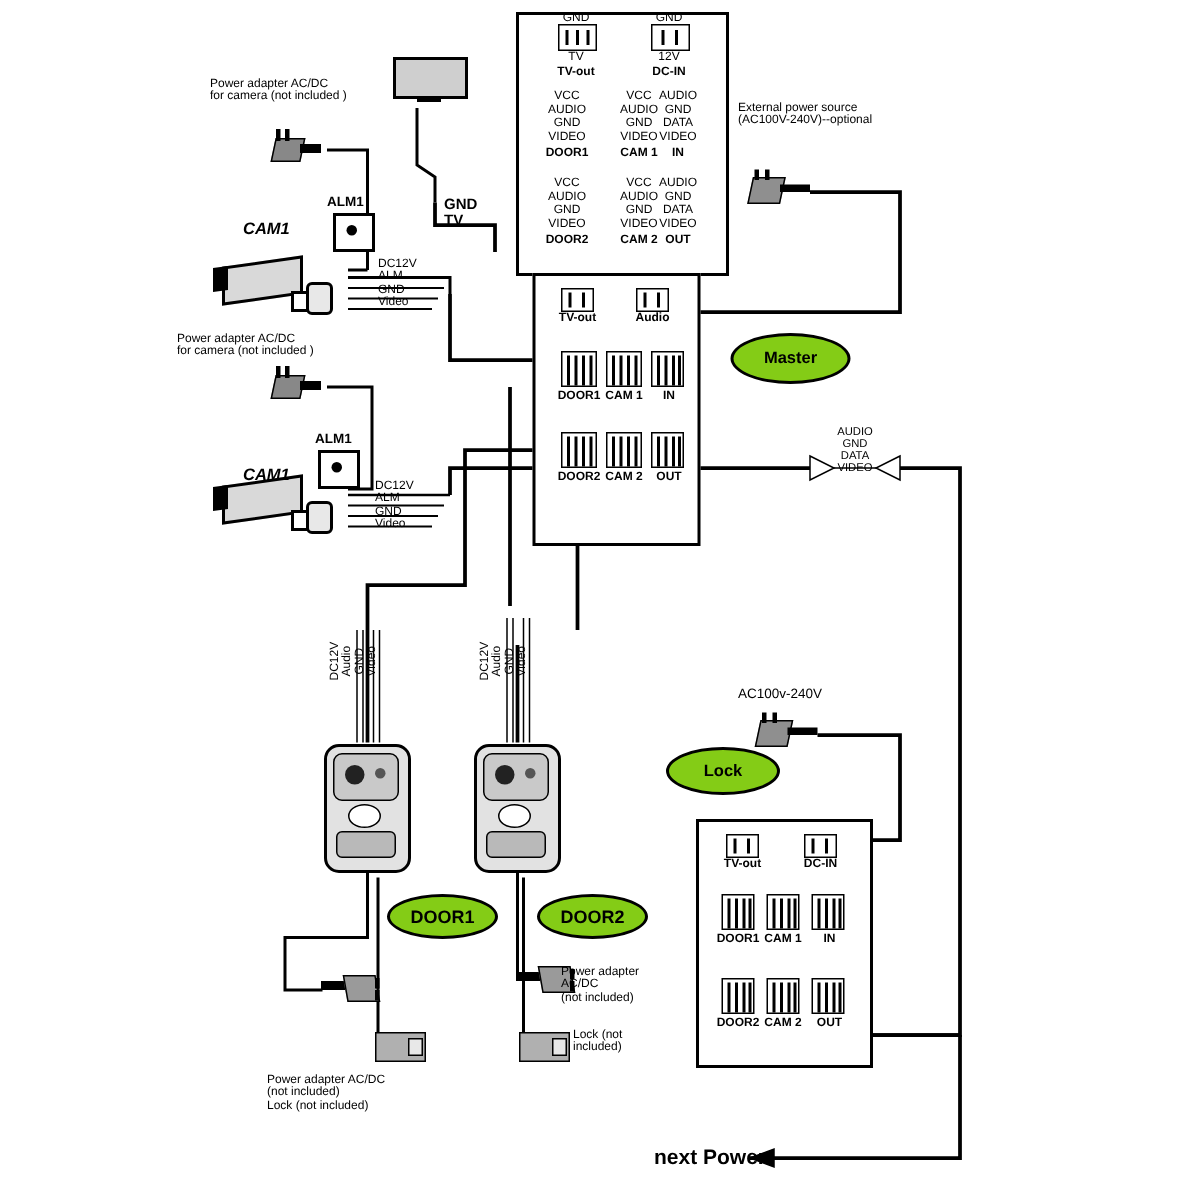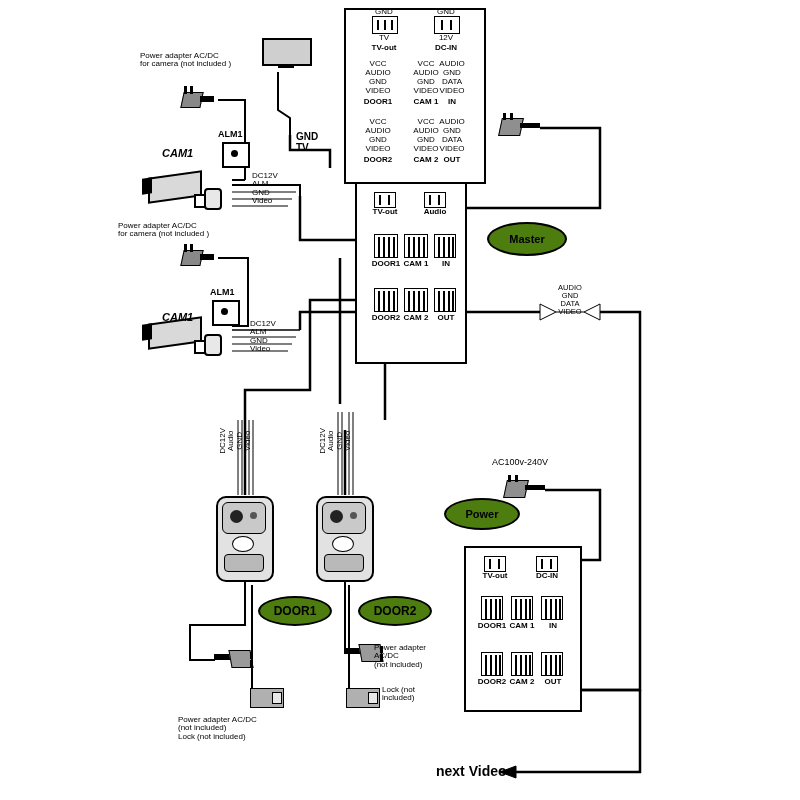--- a/index.html
+++ b/index.html
@@ -10,21 +10,21 @@
   .lbl.b{font-weight:bold;}
   .lbl.c{text-align:center;}
   .mid{font-size:11px;font-weight:bold;}
   
   .panel{position:absolute;border:2px solid #000;background:#fff;}
   .termbox{position:absolute;border:1.5px solid #000;background:#fff;}
   .pin{position:absolute;background:#000;}
   
   .conn{position:absolute;border:1.5px solid #000;background:#fff;box-sizing:border-box;}
   .conn i{position:absolute;top:2px;width:2px;background:#000;display:block;}
-  .ellipse{position:absolute;border:2px solid #000;border-radius:50%;background:#4d7c0f;display:flex;align-items:center;justify-content:center;font-weight:bold;}
+  .ellipse{position:absolute;border:2px solid #000;border-radius:50%;background:#84cc16;display:flex;align-items:center;justify-content:center;font-weight:bold;}
   .dot{position:absolute;border-radius:50%;background:#000;}
   svg{position:absolute;left:0;top:0;overflow:visible;}
 </style>
 </head>
 <body>
 
 <div id="stage">
 
   <svg width="800" height="800">
     <g stroke="#000" fill="none">
@@ -282,21 +282,21 @@
   <div class="lbl c b" style="left:504px;top:678px;width:36px;">CAM 2</div>
 
   <div class="conn" style="left:541px;top:652px;width:22px;height:24px;">
     <i style="left:3px;height:20px;"></i>
       <i style="left:8px;height:20px;"></i>
       <i style="left:13px;height:20px;"></i>
       <i style="left:17px;height:20px;"></i>
   </div>
   <div class="lbl c b" style="left:537px;top:678px;width:32px;">OUT</div>
 
-  <div class="ellipse mid" style="left:444px;top:498px;width:72px;height:28px;">Power</div>
+  <div class="ellipse mid" style="left:444px;top:498px;width:72px;height:28px;">Lock</div>
 
   <div class="abs" style="left:262px;top:38px;width:50px;height:34px;">
     <div style="position:absolute;left:0;top:0;width:46px;height:24px;border:2px solid #000;background:#cfcfcf;"></div>
     <div style="position:absolute;left:16px;top:26px;width:16px;height:4px;background:#000;"></div>
   </div>
 
   <div class="abs" style="left:148px;top:168px;width:88px;height:56px;">
     <div style="position:absolute;left:0;top:6px;width:50px;height:22px;border:2px solid #000;background:#d9d9d9;transform:skewY(-8deg);"></div>
     <div style="position:absolute;left:-6px;top:10px;width:10px;height:16px;background:#000;transform:skewY(-8deg);"></div>
     <div style="position:absolute;left:46px;top:26px;width:18px;height:10px;border:2px solid #000;background:#fff;"></div>
@@ -354,20 +354,22 @@
 
   <div class="lbl b" style="left:296px;top:132px;font-size:10px;">GND
 TV</div>
 
   <div class="abs" style="left:500px;top:116px;width:44px;height:24px;">
     <div style="position:absolute;left:0;top:2px;width:20px;height:16px;background:#8f8f8f;border:1.5px solid #000;transform:skewX(-12deg);"></div>
     <div style="position:absolute;left:20px;top:7px;width:20px;height:5px;background:#000;"></div>
     <div style="position:absolute;left:3px;top:-3px;width:3px;height:7px;background:#000;"></div>
     <div style="position:absolute;left:10px;top:-3px;width:3px;height:7px;background:#000;"></div>
   </div>
+  <div class="lbl" style="left:492px;top:68px;width:160px;">External power source
+(AC100V-240V)--optional</div>
 
   <div class="abs" style="left:505px;top:478px;width:44px;height:24px;">
     <div style="position:absolute;left:0;top:2px;width:20px;height:16px;background:#8f8f8f;border:1.5px solid #000;transform:skewX(-12deg);"></div>
     <div style="position:absolute;left:20px;top:7px;width:20px;height:5px;background:#000;"></div>
     <div style="position:absolute;left:3px;top:-3px;width:3px;height:7px;background:#000;"></div>
     <div style="position:absolute;left:10px;top:-3px;width:3px;height:7px;background:#000;"></div>
   </div>
   <div class="lbl" style="left:492px;top:458px;width:110px;font-size:9px;">AC100v-240V</div>
 
   <div class="lbl c" style="left:540px;top:284px;width:60px;font-size:7.5px;">AUDIO
@@ -427,15 +429,15 @@
 AC/DC
 (not included)</div>
 
   <div class="abs" style="left:346px;top:688px;width:34px;height:20px;">
     <div style="position:absolute;left:0;top:0;width:32px;height:18px;border:1.5px solid #000;background:#b0b0b0;"></div>
     <div style="position:absolute;left:22px;top:4px;width:8px;height:10px;background:#e8e8e8;border:1px solid #000;"></div>
   </div>
   <div class="lbl" style="left:382px;top:686px;width:100px;">Lock (not
 included)</div>
 
-  <div class="lbl b" style="left:436px;top:764px;font-size:14px;">next Video</div>
+  <div class="lbl b" style="left:436px;top:764px;font-size:14px;">next Power</div>
 
 </div>
 
 </body></html>

